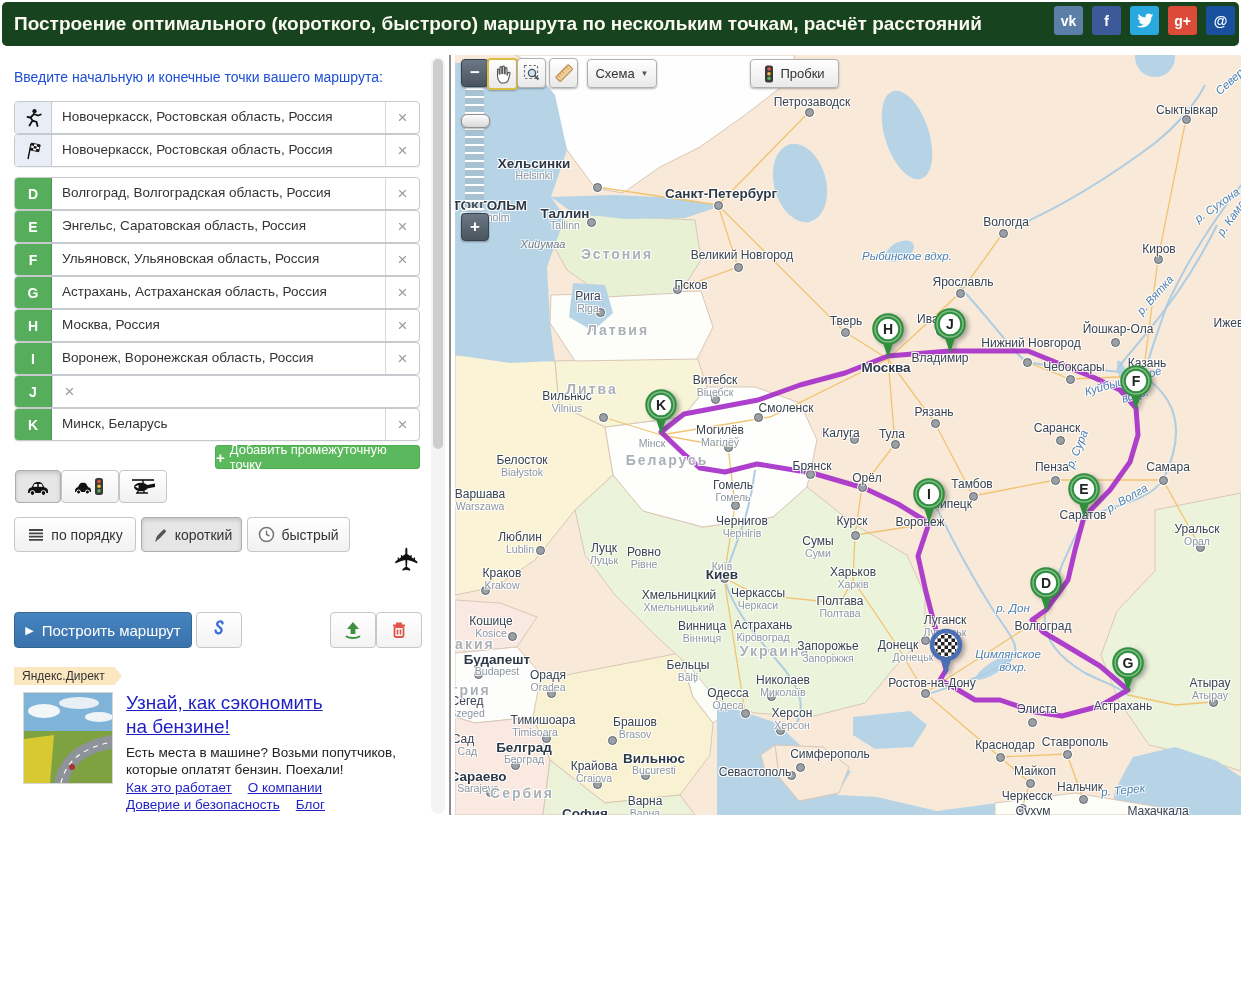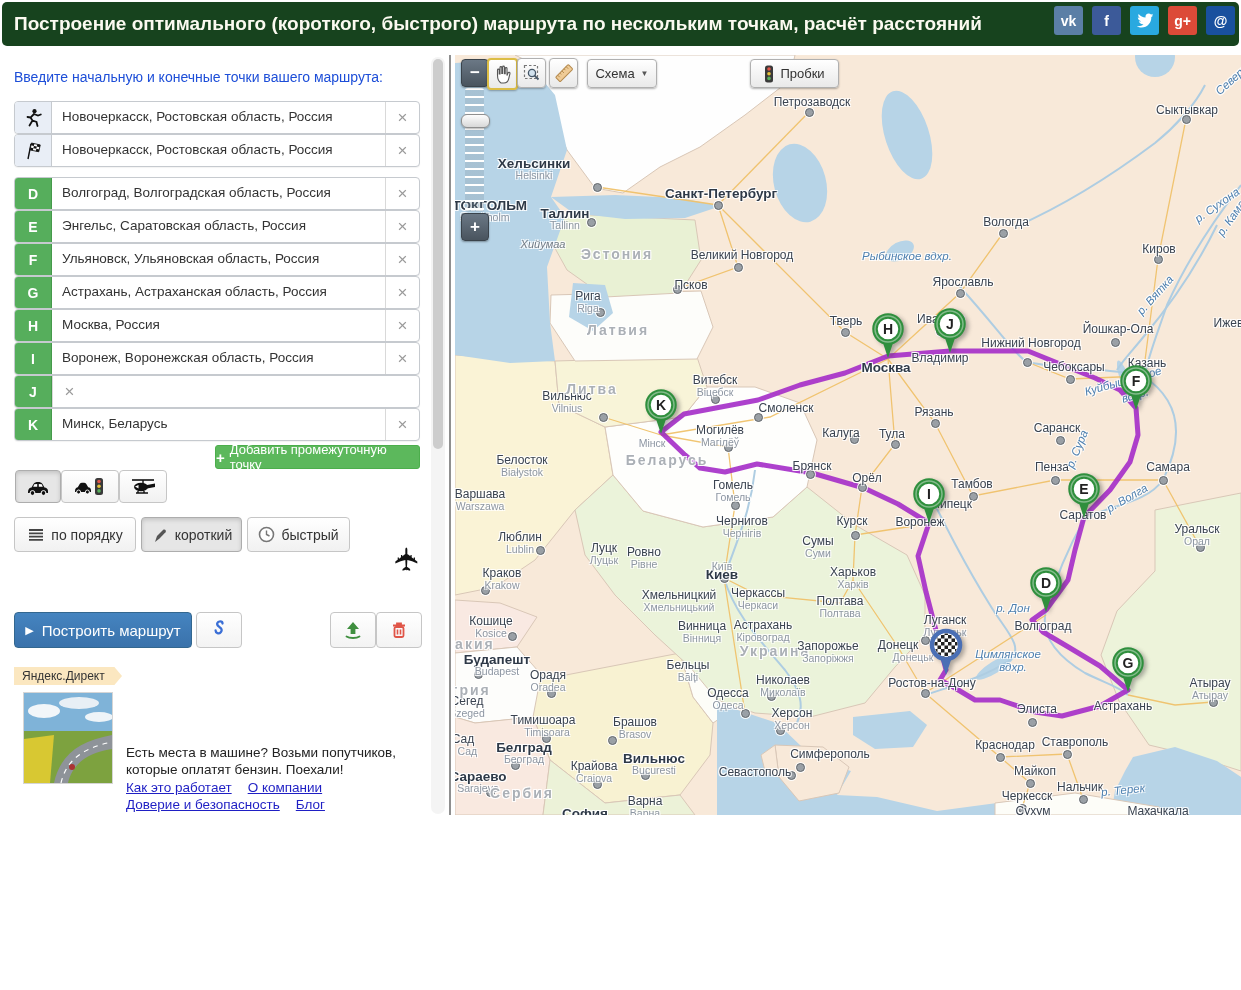--- a/index.html
+++ b/index.html
@@ -234,20 +234,24 @@
         <rect width="88" height="42" fill="#7fb3d8"></rect>
         <ellipse cx="20" cy="18" rx="16" ry="7" fill="#f2f6f9"></ellipse>
         <ellipse cx="55" cy="10" rx="20" ry="6" fill="#e8eff5"></ellipse>
         <ellipse cx="75" cy="24" rx="14" ry="5" fill="#eef4f8"></ellipse>
         <rect y="38" width="88" height="52" fill="#7da23f"></rect>
         <polygon points="0,46 30,42 26,90 0,90" fill="#d8c832"></polygon>
         <path d="M30,90 C36,62 55,48 88,42 L88,56 C62,60 48,72 44,90 Z" fill="#8e9399"></path>
         <path d="M37,90 C42,68 58,55 88,49" stroke="#fff" stroke-width="1.2" stroke-dasharray="5 5" fill="none"></path>
         <circle cx="48" cy="74" r="3" fill="#a33"></circle>
       </svg>
+  </div>
+  <div class="adtitle">
+    <div>Узнай, как сэкономить</div>
+    <div>на бензине!</div>
   </div>
   <div class="adbody">
     <div>Есть места в машине? Возьми попутчиков,</div>
     <div>которые оплатят бензин. Поехали!</div>
   </div>
   <div class="adlinks" style="top:733px;" id="adlinks0">
       <a>Как это работает</a>
       <a>О компании</a>
     </div>
   <div class="adlinks" style="top:750px;" id="adlinks1">
@@ -478,21 +482,21 @@
       <div class="ml cap" style="left: 42px; top: 604px;">Будапешт</div>
       <div class="ml msub" style="left: 42px; top: 616px;">Budapest</div>
       <div class="mdot" style="left: 23px; top: 619px;"></div>
       <div class="ml " style="left: 12px; top: 646px;">Сегед</div>
       <div class="ml msub" style="left: 12px; top: 658px;">Szeged</div>
       <div class="ml region" style="left: 0px; top: 635px;">Венгрия</div>
       <div class="ml " style="left: 93px; top: 620px;">Орадя</div>
       <div class="ml msub" style="left: 93px; top: 632px;">Oradea</div>
       <div class="mdot" style="left: 96px; top: 638px;"></div>
       <div class="ml " style="left: 88px; top: 665px;">Тимишоара</div>
-      <div class="ml msub" style="left: 92px; top: 677px; text-align: center;">Timisoara</div>
+      <div class="ml msub" style="left: 80px; top: 677px; text-align: center;">Timisoara</div>
       <div class="mdot" style="left: 91px; top: 683px;"></div>
       <div class="ml cap" style="left: 69px; top: 692px;">Белград</div>
       <div class="ml msub" style="left: 69px; top: 704px;">Београд</div>
       <div class="mdot" style="left: 60px; top: 710px;"></div>
       <div class="ml " style="left: 8px; top: 684px;">Сад</div>
       <div class="ml msub" style="left: 8px; top: 696px;">и Сад</div>
       <div class="ml cap" style="left: 23px; top: 721px;">Сараево</div>
       <div class="ml msub" style="left: 23px; top: 733px;">Sarajevo</div>
       <div class="mdot" style="left: 35px; top: 737px;"></div>
       <div class="ml region" style="left: 67px; top: 738px;">Сербия</div>

